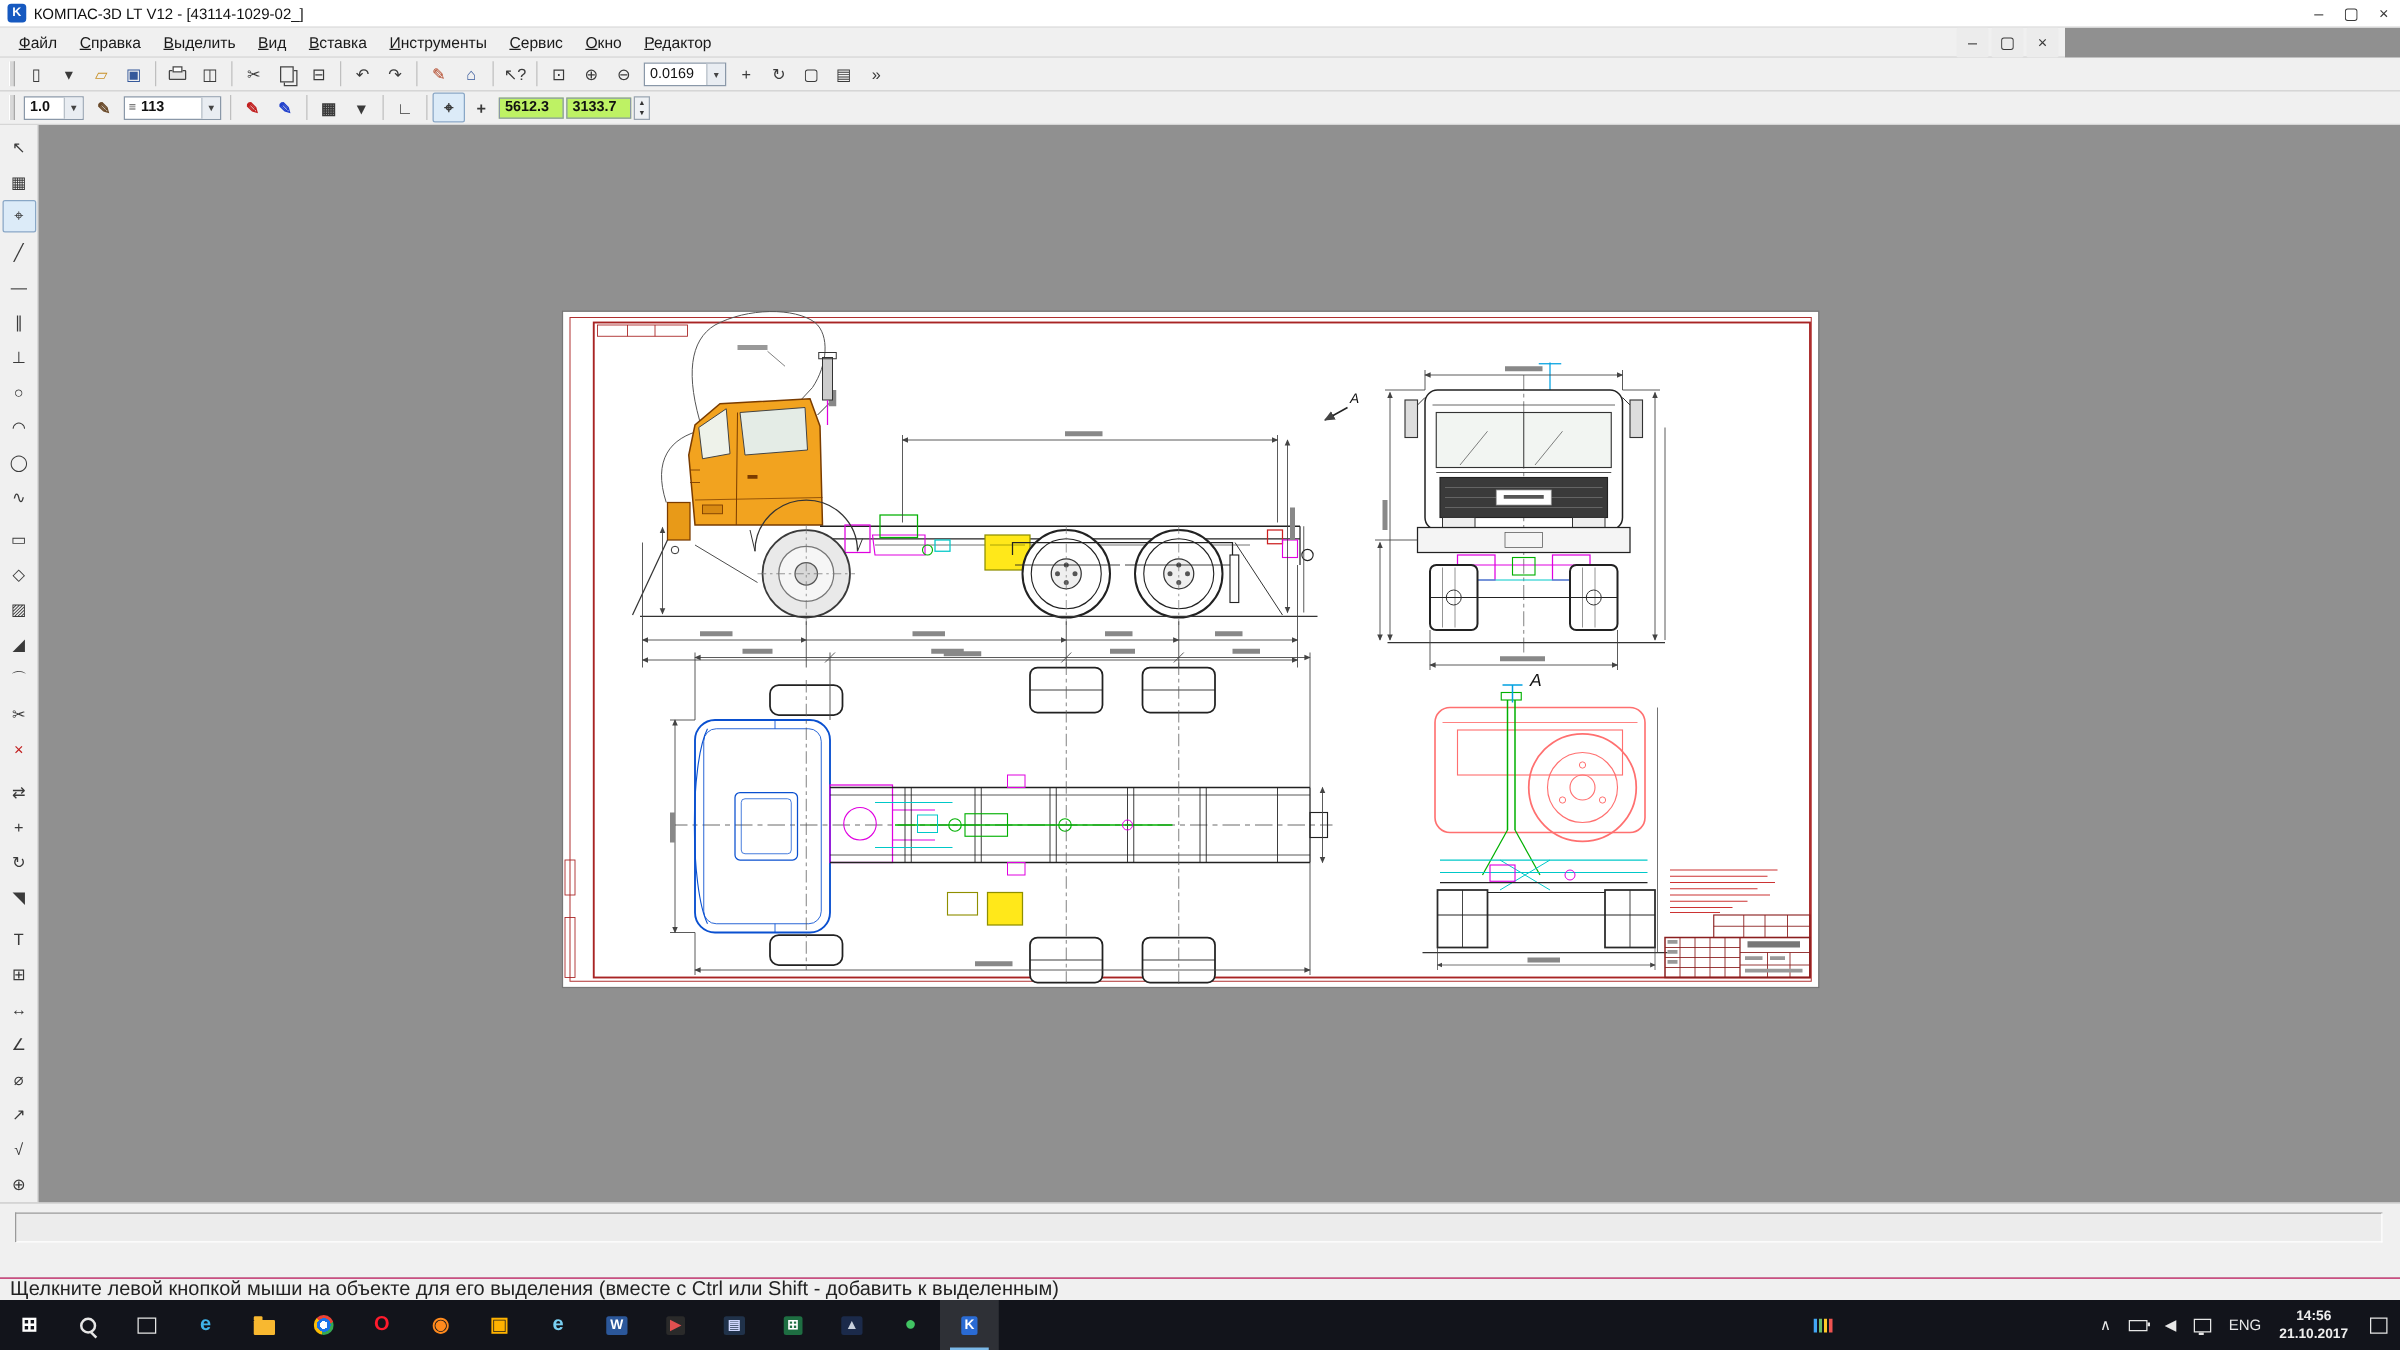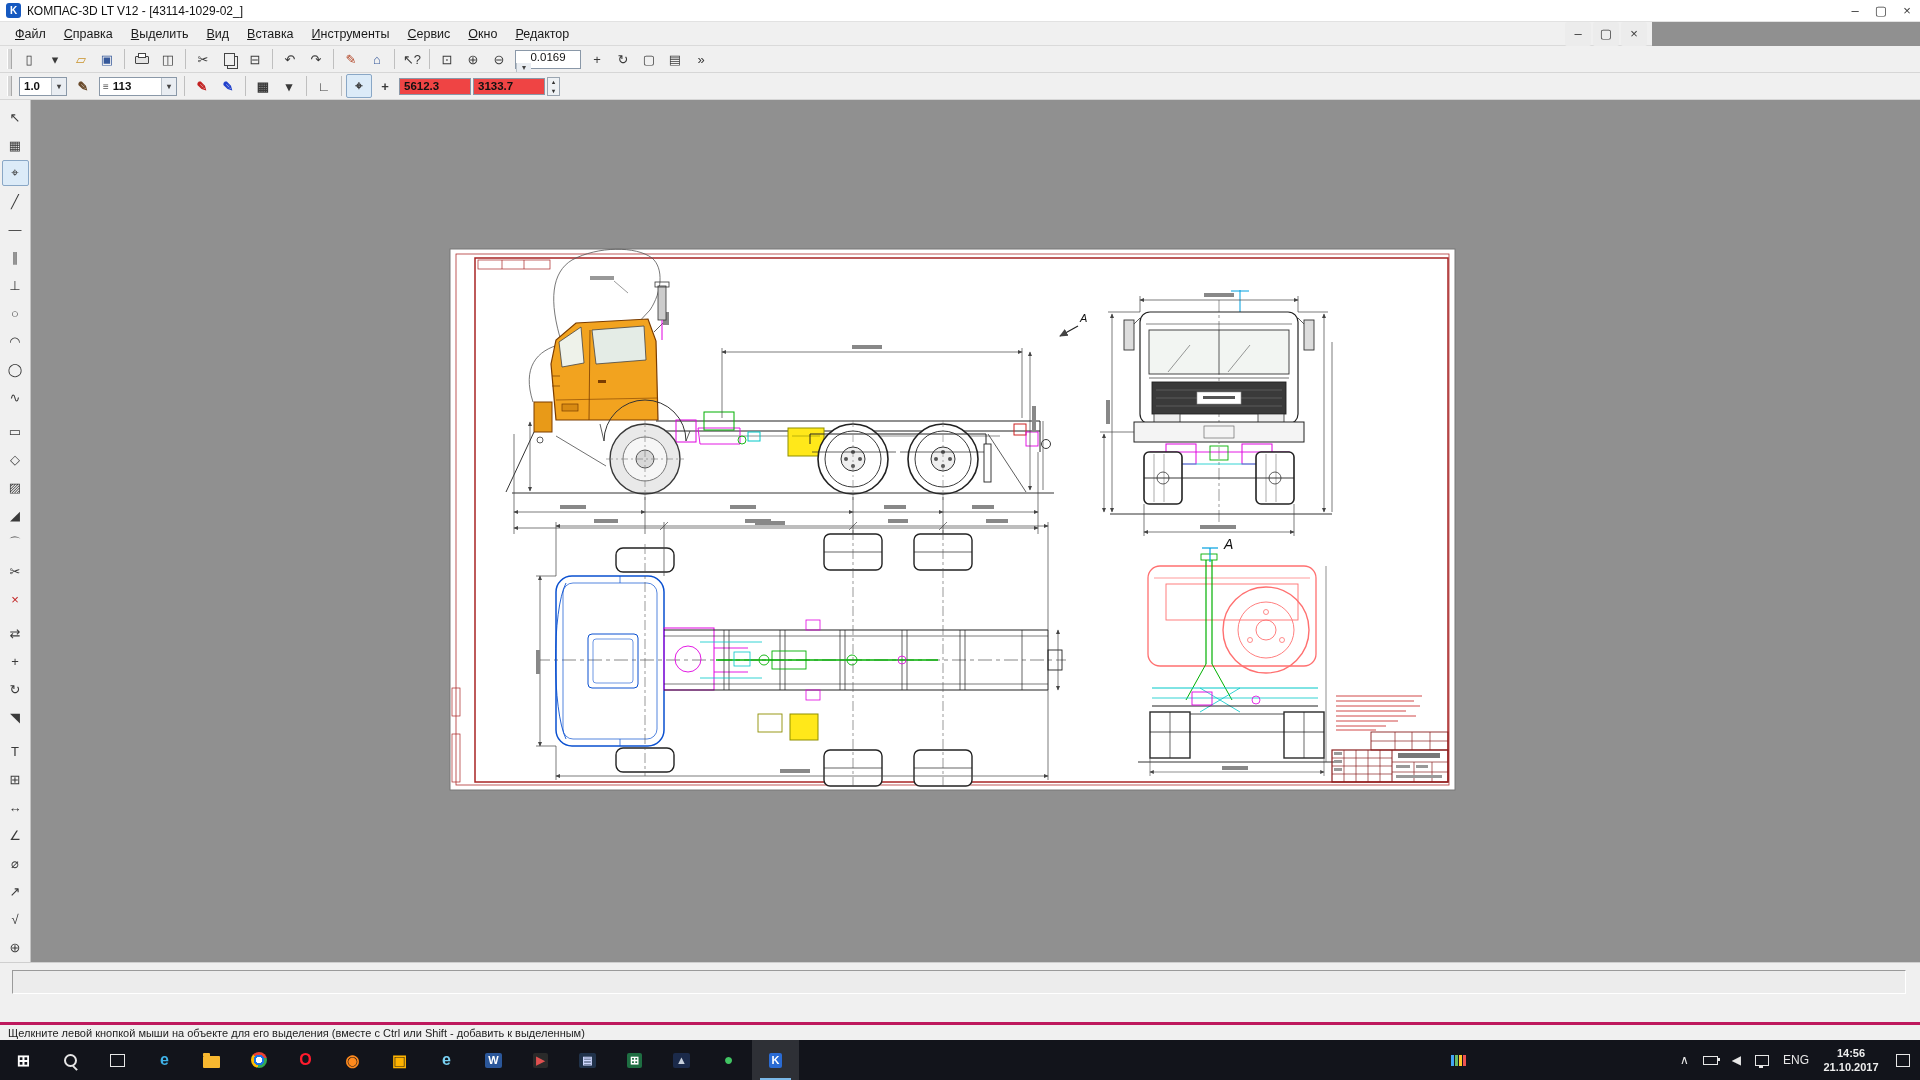--- a/index.html
+++ b/index.html
@@ -27,38 +27,38 @@
   .btn-row{display:flex;align-items:center;}
   .btn-row .item{width:24px;height:22px;display:flex;align-items:center;justify-content:center;font-size:13px;color:#3a3a3a;
     border:1px solid transparent;border-radius:2px;}
   .btn-row .item.pressed{border-color:#89a7c6;background:#dcebf8;}
   .sep{width:1px;height:20px;background:#bfbfbf;margin:0 4px;}
   .combo{display:flex;align-items:center;height:19px;background:#fff;border:1px solid #8a98a8;margin:0 3px;box-sizing:border-box;}
   .combo .val{padding:0 4px;font-size:11.5px;color:#111;flex:1;}
   .combo .licon{font-size:10px;color:#555;padding-left:3px;}
   .combo .drop{width:14px;align-self:stretch;display:flex;align-items:center;justify-content:center;font-size:8px;color:#444;
     border-left:1px solid #b8c0c8;background:#e9edf2;}
-  .numfield{width:72px;height:17px;background:#ef4444;border:1px solid #8a98a8;font-size:11.5px;color:#111;
+  .numfield{width:52px;height:17px;background:#bef264;border:1px solid #8a98a8;font-size:11.5px;color:#111;
     display:flex;align-items:center;padding:0 4px;margin:0 1px;box-sizing:border-box;}
   .spin{display:flex;flex-direction:column;width:13px;height:19px;border:1px solid #9aa5b1;background:#eef1f4;box-sizing:border-box;margin-left:1px;}
   .spin span{flex:1;display:flex;align-items:center;justify-content:center;font-size:6px;color:#333;}
   
   .leftbar{position:absolute;left:0;top:100px;width:31px;height:862px;background:#f0f0f0;border-right:1px solid #c4c4c4;
     box-sizing:border-box;display:flex;flex-direction:column;align-items:center;padding-top:4px;gap:2px;}
   .leftbar .item{width:25px;height:24px;display:flex;align-items:center;justify-content:center;font-size:13px;color:#3a3a3a;
     border:1px solid transparent;border-radius:2px;flex:none;}
   .leftbar .item.pressed{border-color:#89a7c6;background:#dcebf8;}
   
   .canvas{position:absolute;left:31px;top:100px;width:1889px;height:862px;background:#909090;}
   
   .bottompanel{position:absolute;left:0;top:962px;width:1920px;height:60px;background:#f0f0f0;border-top:1px solid #cfcfcf;box-sizing:border-box;}
   .propstrip{margin:7px 14px 0 12px;height:22px;background:#ececec;
     border:1px solid;border-color:#9a9a9a #ffffff #ffffff #9a9a9a;}
-  .statusbar{position:absolute;left:0;top:1022px;width:1920px;height:18px;background:#f0f0f0;border-top:3px solid #be185d;
-    box-sizing:border-box;display:flex;align-items:center;font-size:11px;color:#222;padding-left:8px;}
+  .statusbar{position:absolute;left:0;top:1022px;width:1920px;height:18px;background:#f0f0f0;border-top:1px solid #be185d;
+    box-sizing:border-box;display:flex;align-items:center;font-size:16px;color:#222;padding-left:8px;}
   
   .taskbar{position:absolute;left:0;top:1040px;width:1920px;height:40px;background:#12141b;display:flex;align-items:stretch;}
   .apps{display:flex;}
   .apps .item{width:47px;display:flex;align-items:center;justify-content:center;position:relative;color:#e8e8e8;font-size:16px;font-weight:700;}
   .apps .item.active{background:rgba(255,255,255,.12);}
   .apps .item.active::after{content:"";position:absolute;left:8px;right:8px;bottom:0;height:2px;background:#7ab8e8;}
   .tray{margin-left:auto;display:flex;align-items:center;color:#e8e8e8;}
   .tray .item{padding:0 7px;height:40px;display:flex;align-items:center;justify-content:center;font-size:12px;}
   .clock{width:70px;text-align:center;font-size:11px;line-height:1.3;color:#eee;font-weight:bold;}
   .badge{padding:0 3px;border-radius:2px;color:#fff;font-size:11px;font-weight:700;line-height:15px;}
@@ -182,21 +182,21 @@
       <div class="item">
         <span class="glyph">⊡</span>
       </div>
       <div class="item">
         <span class="glyph">⊕</span>
       </div>
       <div class="item">
         <span class="glyph">⊖</span>
       </div>
     </div>
-  <div class="combo" style="width:66px;flex-direction:column;">
+  <div class="combo" style="width:66px;">
     <span class="val">0.0169</span>
     <span class="drop">▾</span>
   </div>
   <div class="btn-row">
       <div class="item">
         <span class="glyph">+</span>
       </div>
       <div class="item">
         <span class="glyph">↻</span>
       </div>

